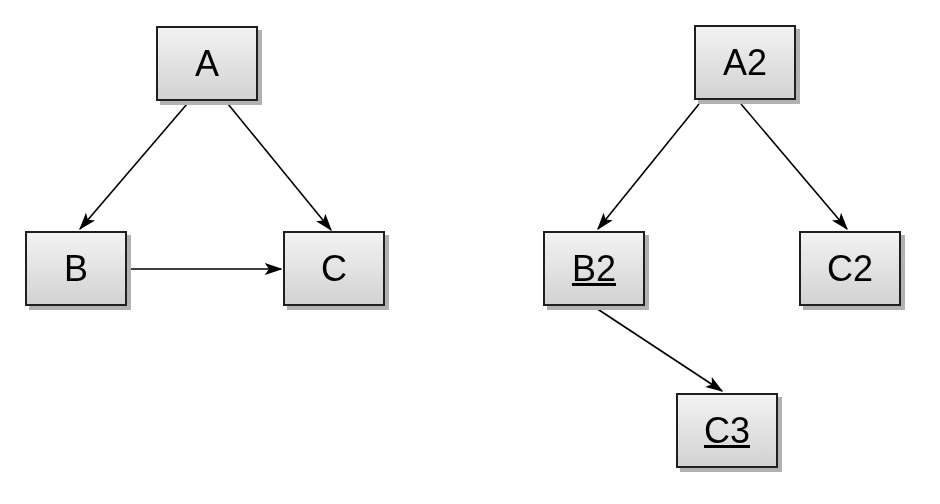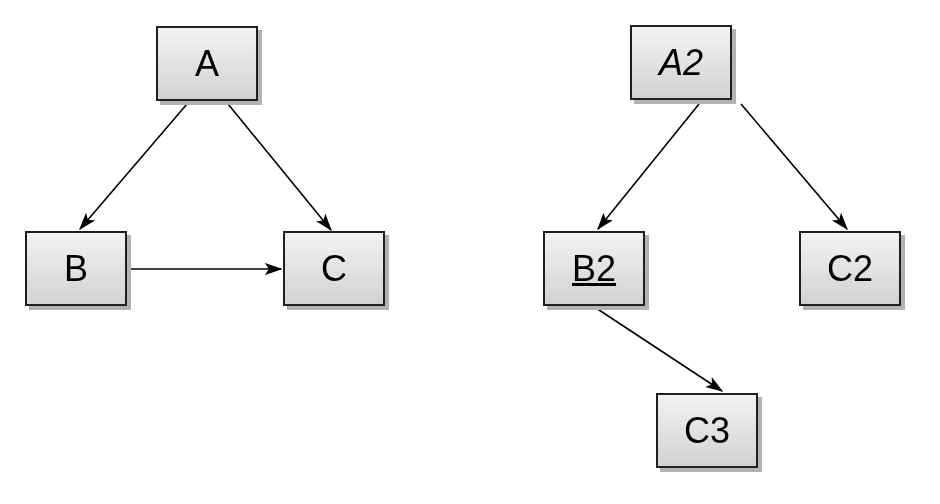--- a/index.html
+++ b/index.html
@@ -70,26 +70,26 @@
   <div class="node" style="left:156px; top:26px;">
     <span class="node-label">A</span>
   </div>
   <div class="node" style="left:25px; top:231px;">
     <span class="node-label">B</span>
   </div>
   <div class="node" style="left:283px; top:231px;">
     <span class="node-label">C</span>
   </div>
 
-  <div class="node" style="left:630px; top:25px;font-style:italic;">
+  <div class="node" style="left:694px; top:25px;">
     <span class="node-label">A2</span>
   </div>
   <div class="node" style="left:543px; top:231px;text-decoration:underline;">
     <span class="node-label">B2</span>
   </div>
   <div class="node" style="left:799px; top:231px;">
     <span class="node-label">C2</span>
   </div>
-  <div class="node" style="left:656px; top:393px;">
+  <div class="node" style="left:676px; top:393px;text-decoration:underline;">
     <span class="node-label">C3</span>
   </div>
 
 </div>
 
 </body></html>

